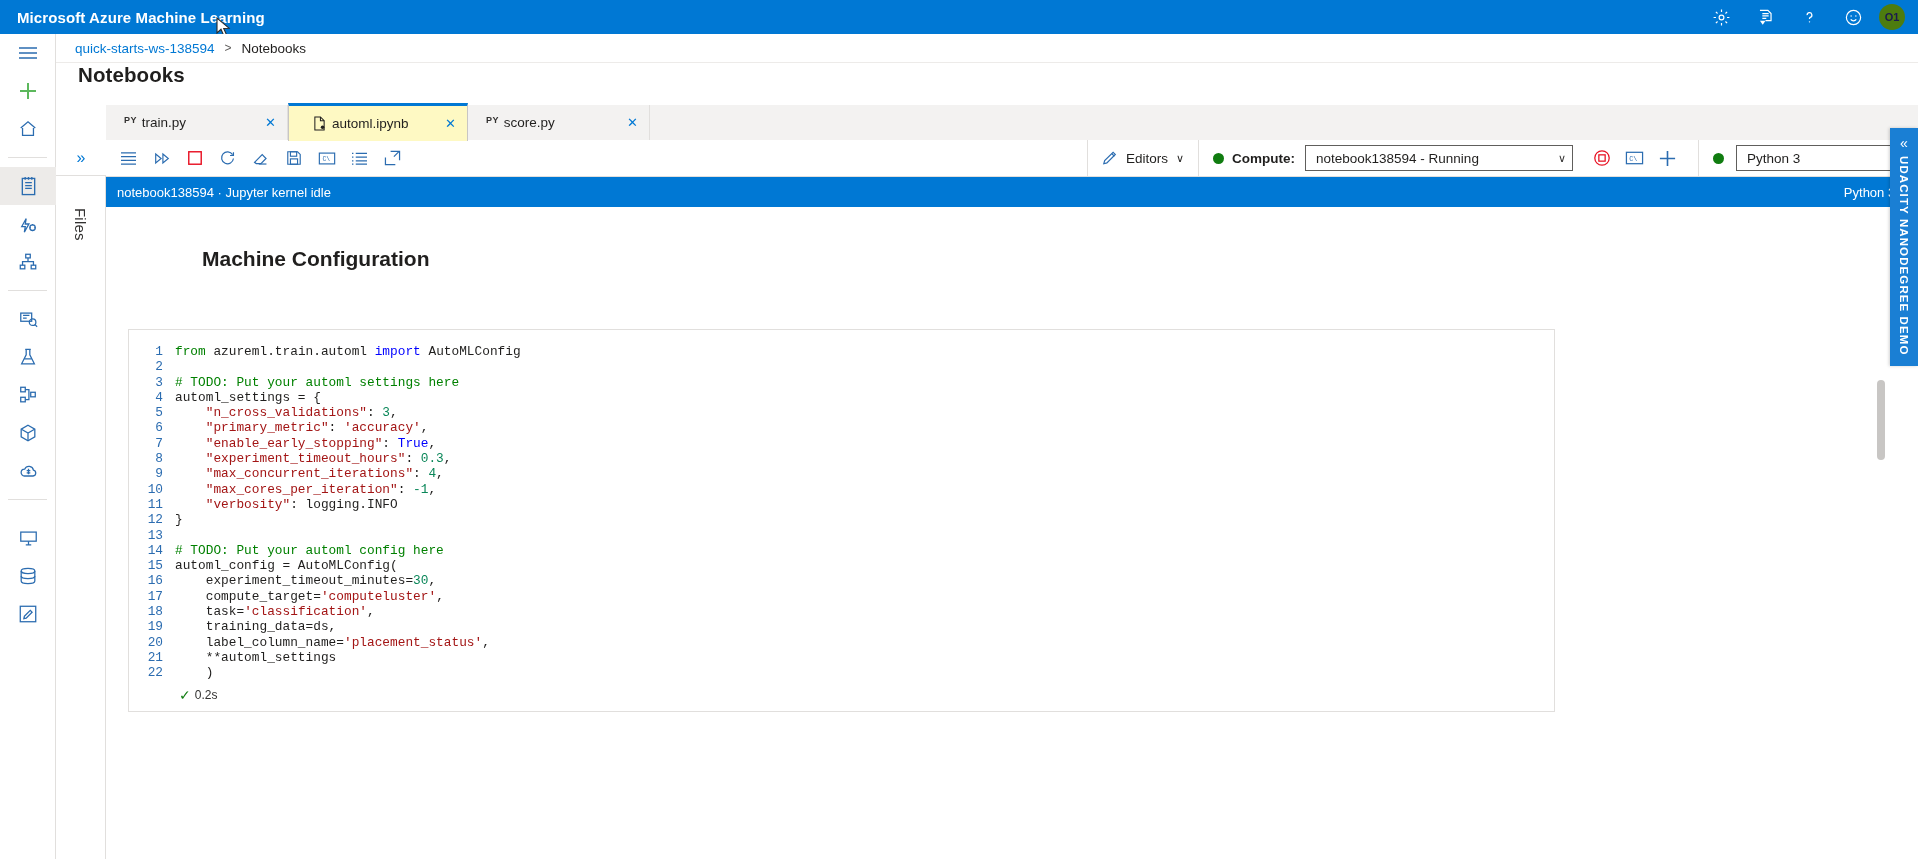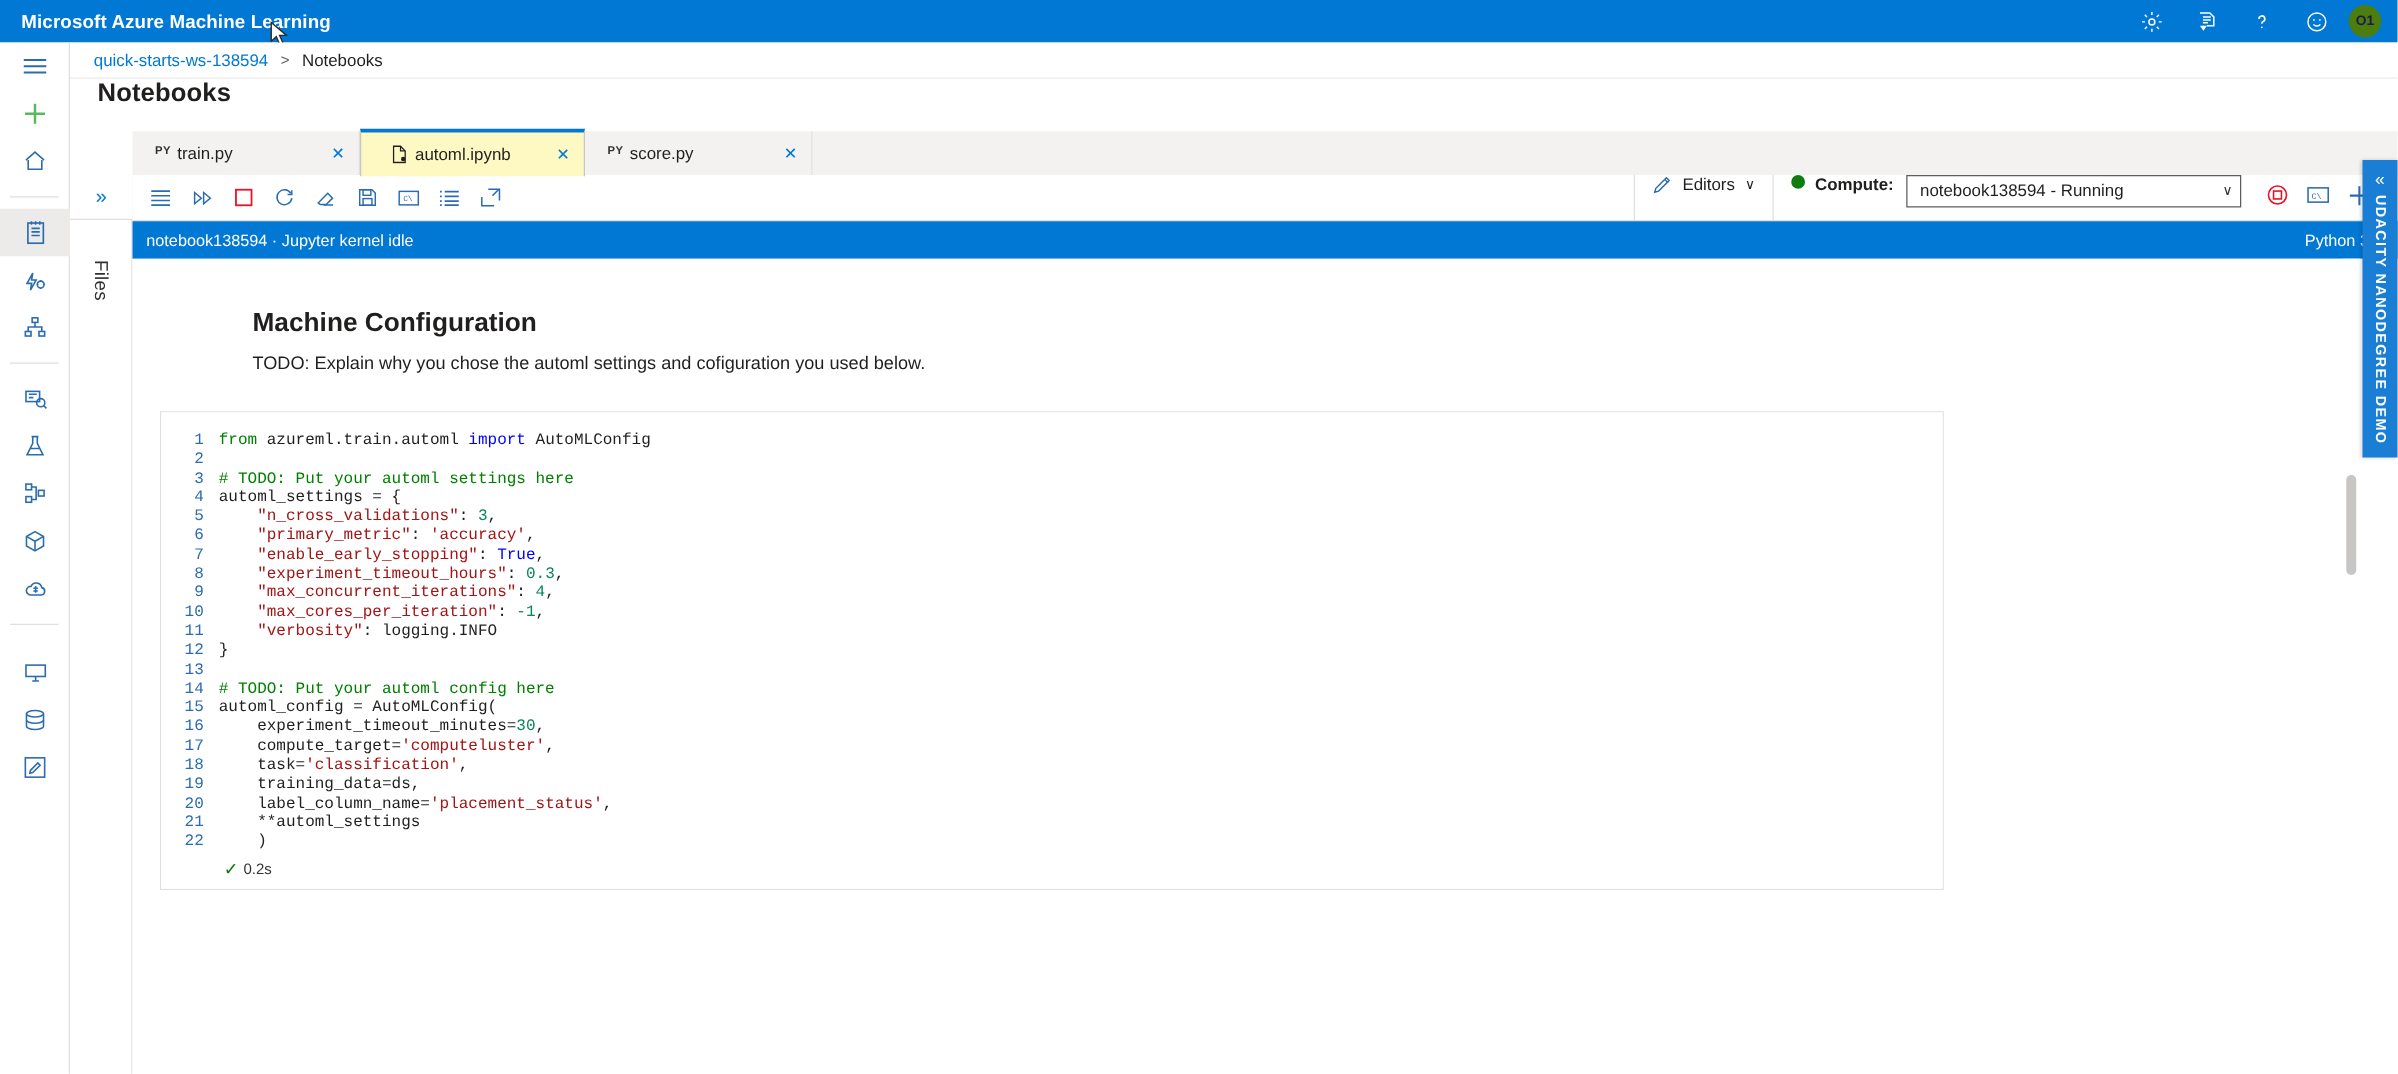--- a/index.html
+++ b/index.html
@@ -120,21 +120,21 @@
     background: #ffffff; border-bottom: 1px solid #e1dfdd;
     display: flex; align-items: center;
   }
   .tb-icons { display: flex; align-items: center; padding-left: 6px; }
   .tb-btn {
     width: 33px; height: 33px; display: flex; align-items: center;
     justify-content: center; cursor: pointer;
   }
   .tb-spacer { flex: 1; }
   .tb-group {
-    height: 37px; display: flex; align-items: flex-start;
+    height: 37px; display: flex; align-items: center;
     border-left: 1px solid #e1dfdd; padding: 0 14px;
   }
   .tb-editors { display: flex; align-items: center; cursor: pointer; gap: 8px; font-size: 13.5px; }
   .compute-label { font-weight: bold; font-size: 13.5px; }
   .dot { width: 11px; height: 11px; border-radius: 50%; background: #107c10; display: inline-block; }
   .select-box {
     height: 26px; border: 1px solid #605e5c; background: #fff;
     display: flex; align-items: center; padding: 0 6px 0 10px;
     font-size: 13.5px; cursor: pointer; color: #201f1e;
   }
@@ -490,31 +490,37 @@
           <text x="4.5" y="11" font-size="7" fill="#2b6cb0" stroke="none" font-family="Liberation Mono, monospace">C\</text>
         </svg>
     </div>
     <div class="tb-btn">
       <svg width="19" height="19" viewBox="0 0 20 20" stroke="#2b6cb0" stroke-width="1.7">
           <path d="M10 2v16M2 10h16"></path>
         </svg>
     </div>
   </div>
 
+  <div class="tb-group">
+    <span class="dot"></span>
+    <div class="select-box kernel-select" style="margin-left:12px;">
+      <span class="sv">Python 3</span>
+      <span class="chev chev-dn">∨</span>
+    </div>
+  </div>
 </div>
 
 <div class="statusbar">
   <span class="status-left">notebook138594 · Jupyter kernel idle</span>
   <span class="status-right">Python 3.6</span>
 </div>
 
 <div class="vscroll-track"></div>
 <div class="canvas">
   <div class="md-h1">Machine Configuration</div>
-  <div class="md-p">TODO: Explain why you chose the automl settings and cofiguration you used below.</div>
 
   <div class="cell">
     <div class="cell-body">
       <div class="code" id="code-lines"><div class="code-row"><span class="ln">1</span><span class="cl"><span class="k">from </span><span>azureml.train.automl </span><span class="kb">import </span><span>AutoMLConfig</span></span></div><div class="code-row"><span class="ln">2</span><span class="cl">&nbsp;</span></div><div class="code-row"><span class="ln">3</span><span class="cl"><span class="c"># TODO: Put your automl settings here</span></span></div><div class="code-row"><span class="ln">4</span><span class="cl"><span>automl_settings = {</span></span></div><div class="code-row"><span class="ln">5</span><span class="cl"><span>    </span><span class="s">"n_cross_validations"</span><span>: </span><span class="n">3</span><span>,</span></span></div><div class="code-row"><span class="ln">6</span><span class="cl"><span>    </span><span class="s">"primary_metric"</span><span>: </span><span class="s">'accuracy'</span><span>,</span></span></div><div class="code-row"><span class="ln">7</span><span class="cl"><span>    </span><span class="s">"enable_early_stopping"</span><span>: </span><span class="b">True</span><span>,</span></span></div><div class="code-row"><span class="ln">8</span><span class="cl"><span>    </span><span class="s">"experiment_timeout_hours"</span><span>: </span><span class="n">0.3</span><span>,</span></span></div><div class="code-row"><span class="ln">9</span><span class="cl"><span>    </span><span class="s">"max_concurrent_iterations"</span><span>: </span><span class="n">4</span><span>,</span></span></div><div class="code-row"><span class="ln">10</span><span class="cl"><span>    </span><span class="s">"max_cores_per_iteration"</span><span>: </span><span class="n">-1</span><span>,</span></span></div><div class="code-row"><span class="ln">11</span><span class="cl"><span>    </span><span class="s">"verbosity"</span><span>: logging.INFO</span></span></div><div class="code-row"><span class="ln">12</span><span class="cl"><span>}</span></span></div><div class="code-row"><span class="ln">13</span><span class="cl">&nbsp;</span></div><div class="code-row"><span class="ln">14</span><span class="cl"><span class="c"># TODO: Put your automl config here</span></span></div><div class="code-row"><span class="ln">15</span><span class="cl"><span>automl_config = AutoMLConfig(</span></span></div><div class="code-row"><span class="ln">16</span><span class="cl"><span>    experiment_timeout_minutes=</span><span class="n">30</span><span>,</span></span></div><div class="code-row"><span class="ln">17</span><span class="cl"><span>    compute_target=</span><span class="s">'computeluster'</span><span>,</span></span></div><div class="code-row"><span class="ln">18</span><span class="cl"><span>    task=</span><span class="s">'classification'</span><span>,</span></span></div><div class="code-row"><span class="ln">19</span><span class="cl"><span>    training_data=ds,</span></span></div><div class="code-row"><span class="ln">20</span><span class="cl"><span>    label_column_name=</span><span class="s">'placement_status'</span><span>,</span></span></div><div class="code-row"><span class="ln">21</span><span class="cl"><span>    **automl_settings</span></span></div><div class="code-row"><span class="ln">22</span><span class="cl"><span>    )</span></span></div></div>
       <div class="cell-status">
         <span class="check">✓</span>
         <span>0.2s</span>
       </div>
     </div>
   </div>

